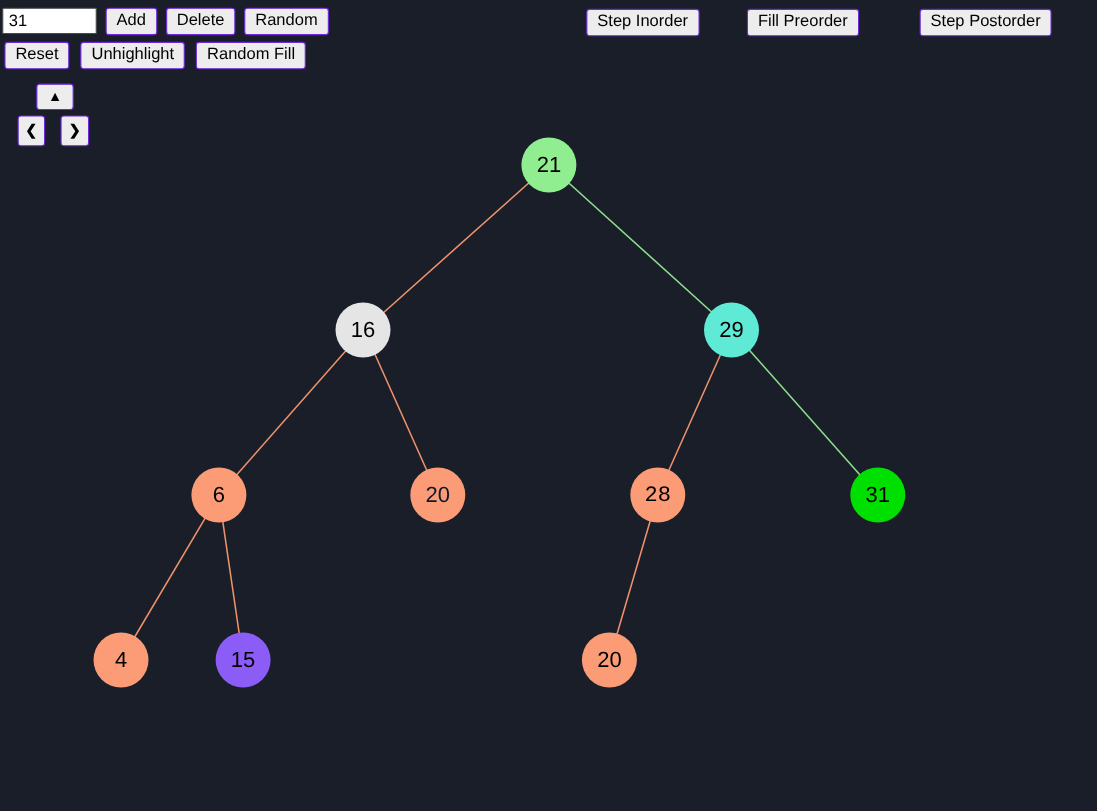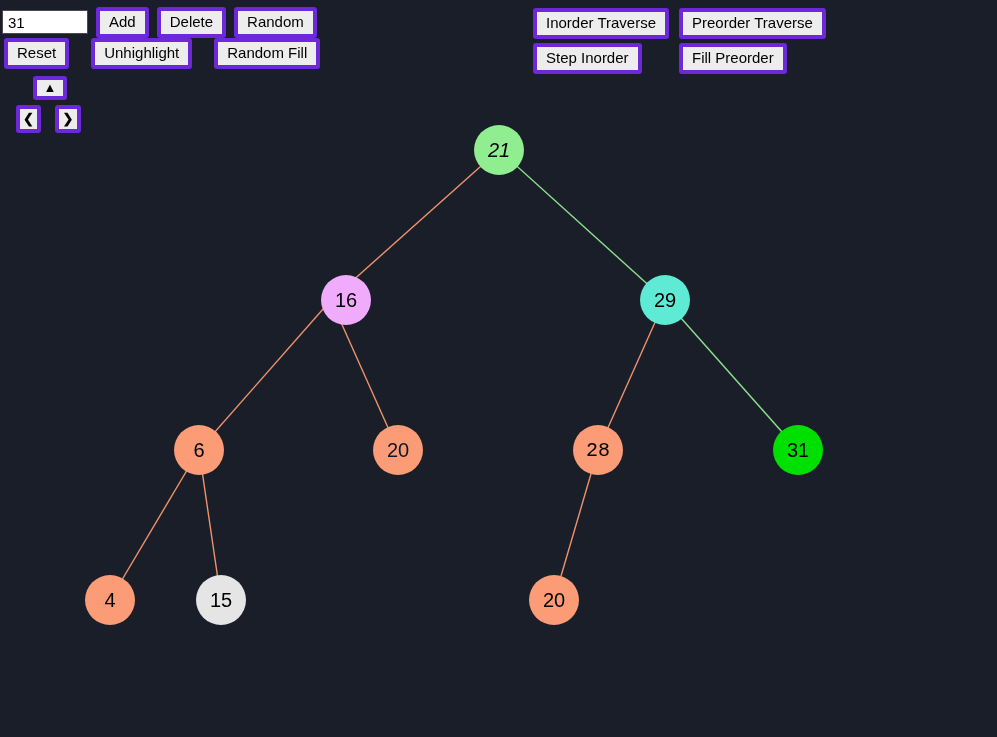--- a/index.html
+++ b/index.html
@@ -5,32 +5,32 @@
   * { box-sizing: border-box; margin: 0; padding: 0; }
   html, body { width: 997px; height: 737px; }
   body {
     position: relative;
     background: #191e29;
     font-family: "Liberation Sans", sans-serif;
     overflow: hidden;
   }
   button {
     background: #ededed;
-    border: 4px solid #6d28d9;
+    border: 1px solid #6d28d9;
     border-radius: 3px;
     color: #000;
     font-family: "Liberation Sans", sans-serif;
     font-size: 15px;
     padding: 2px 9px;
     line-height: 1.25;
     cursor: pointer;
     white-space: nowrap;
   }
   #toolbar-row1 { position: absolute; left: 2px; top: 7px; display: flex; gap: 8px; align-items: center; }
-  #toolbar-row2 { position: absolute; left: 4px; top: 38px; display: flex; gap: 22px; align-items: center; }
+  #toolbar-row2 { position: absolute; left: 4px; top: 38px; display: flex; gap: 10px; align-items: center; }
   #value-input {
     width: 86px; height: 24px;
     background: #fff; color: #000;
     border: 1px solid #4a4a4a; border-radius: 1px;
     font-family: "Liberation Sans", sans-serif;
     font-size: 15px; padding: 2px 5px;
   }
   .trav-col { position: absolute; top: 8px; display: flex; flex-direction: column; align-items: flex-start; gap: 4px; }
   #trav-col-0 { left: 533px; }
   #trav-col-1 { left: 679px; }
@@ -57,54 +57,53 @@
       <line x1="499" y1="150" x2="331" y2="300" stroke="#f0926c" stroke-width="1.4"></line>
       <line x1="499" y1="150" x2="665" y2="300" stroke="#8ee08e" stroke-width="1.4"></line>
       <line x1="331" y1="300" x2="199" y2="450" stroke="#f0926c" stroke-width="1.4"></line>
       <line x1="331" y1="300" x2="398" y2="450" stroke="#f0926c" stroke-width="1.4"></line>
       <line x1="665" y1="300" x2="598" y2="450" stroke="#f0926c" stroke-width="1.4"></line>
       <line x1="665" y1="300" x2="798" y2="450" stroke="#8ee08e" stroke-width="1.4"></line>
       <line x1="199" y1="450" x2="110" y2="600" stroke="#f0926c" stroke-width="1.4"></line>
       <line x1="199" y1="450" x2="221" y2="600" stroke="#f0926c" stroke-width="1.4"></line>
       <line x1="598" y1="450" x2="554" y2="600" stroke="#f0926c" stroke-width="1.4"></line>
     </svg>
-<div class="node" style="left: 474px; top: 125px; width: 50px; height: 50px; background: rgb(144, 238, 144); color: rgb(0, 0, 0); font-style: italic;">21</div>
-    <div class="node" style="left: 321px; top: 275px; width: 50px; height: 50px; background: #f0abfc; color: rgb(0, 0, 0);">16</div>
+<div class="node" style="left: 474px; top: 125px; width: 50px; height: 50px; background: rgb(144, 238, 144); color: rgb(0, 0, 0);">21</div>
+    <div class="node" style="left: 305px; top: 275px; width: 50px; height: 50px; background: #e5e5e5; color: rgb(0, 0, 0);">16</div>
     <div class="node" style="left: 640px; top: 275px; width: 50px; height: 50px; background: #5eead4; color: rgb(0, 0, 0);">29</div>
     <div class="node" style="left: 174px; top: 425px; width: 50px; height: 50px; background: rgb(251, 156, 119); color: rgb(0, 0, 0);">6</div>
     <div class="node" style="left: 373px; top: 425px; width: 50px; height: 50px; background: rgb(251, 156, 119); color: #0f172a; text-align: right;">20</div>
     <div class="node" style="left: 573px; top: 425px; width: 50px; height: 50px; background: rgb(251, 156, 119); color: rgb(0, 0, 0); font-family: Liberation Mono, monospace;">28</div>
     <div class="node" style="left: 773px; top: 425px; width: 50px; height: 50px; background: rgb(0, 224, 0); color: rgb(0, 0, 0);">31</div>
     <div class="node" style="left: 85px; top: 575px; width: 50px; height: 50px; background: rgb(251, 156, 119); color: rgb(0, 0, 0);">4</div>
-    <div class="node" style="left: 196px; top: 575px; width: 50px; height: 50px; background: #e5e5e5; color: rgb(0, 0, 0); text-align: right;">15</div>
+    <div class="node" style="left: 196px; top: 575px; width: 50px; height: 50px; background: #8b5cf6; color: rgb(0, 0, 0); text-align: right;">15</div>
     <div class="node" style="left: 529px; top: 575px; width: 50px; height: 50px; background: rgb(251, 156, 119); color: rgb(0, 0, 0);">20</div>
   </div>
 
 <div id="toolbar-row1">
   <input id="value-input" type="text" value="31" style="">
   <button>Add</button>
   <button>Delete</button>
   <button>Random</button>
 </div>
 
 <div id="toolbar-row2">
   <button>Reset</button>
   <button>Unhighlight</button>
   <button>Random Fill</button>
 </div>
 
 <div id="trav-col-0" class="trav-col">
-  <button>Inorder Traverse</button>
   <button>Step Inorder</button>
 </div>
 <div id="trav-col-1" class="trav-col">
-  <button>Preorder Traverse</button>
   <button>Fill Preorder</button>
 </div>
 <div id="trav-col-2" class="trav-col">
+  <button>Step Postorder</button>
 </div>
 
 <button id="pan-up" class="pan-btn">
   <span>▲</span>
 </button>
 <button id="pan-left" class="pan-btn">
   <span>❮</span>
 </button>
 <button id="pan-right" class="pan-btn">
   <span>❯</span>

